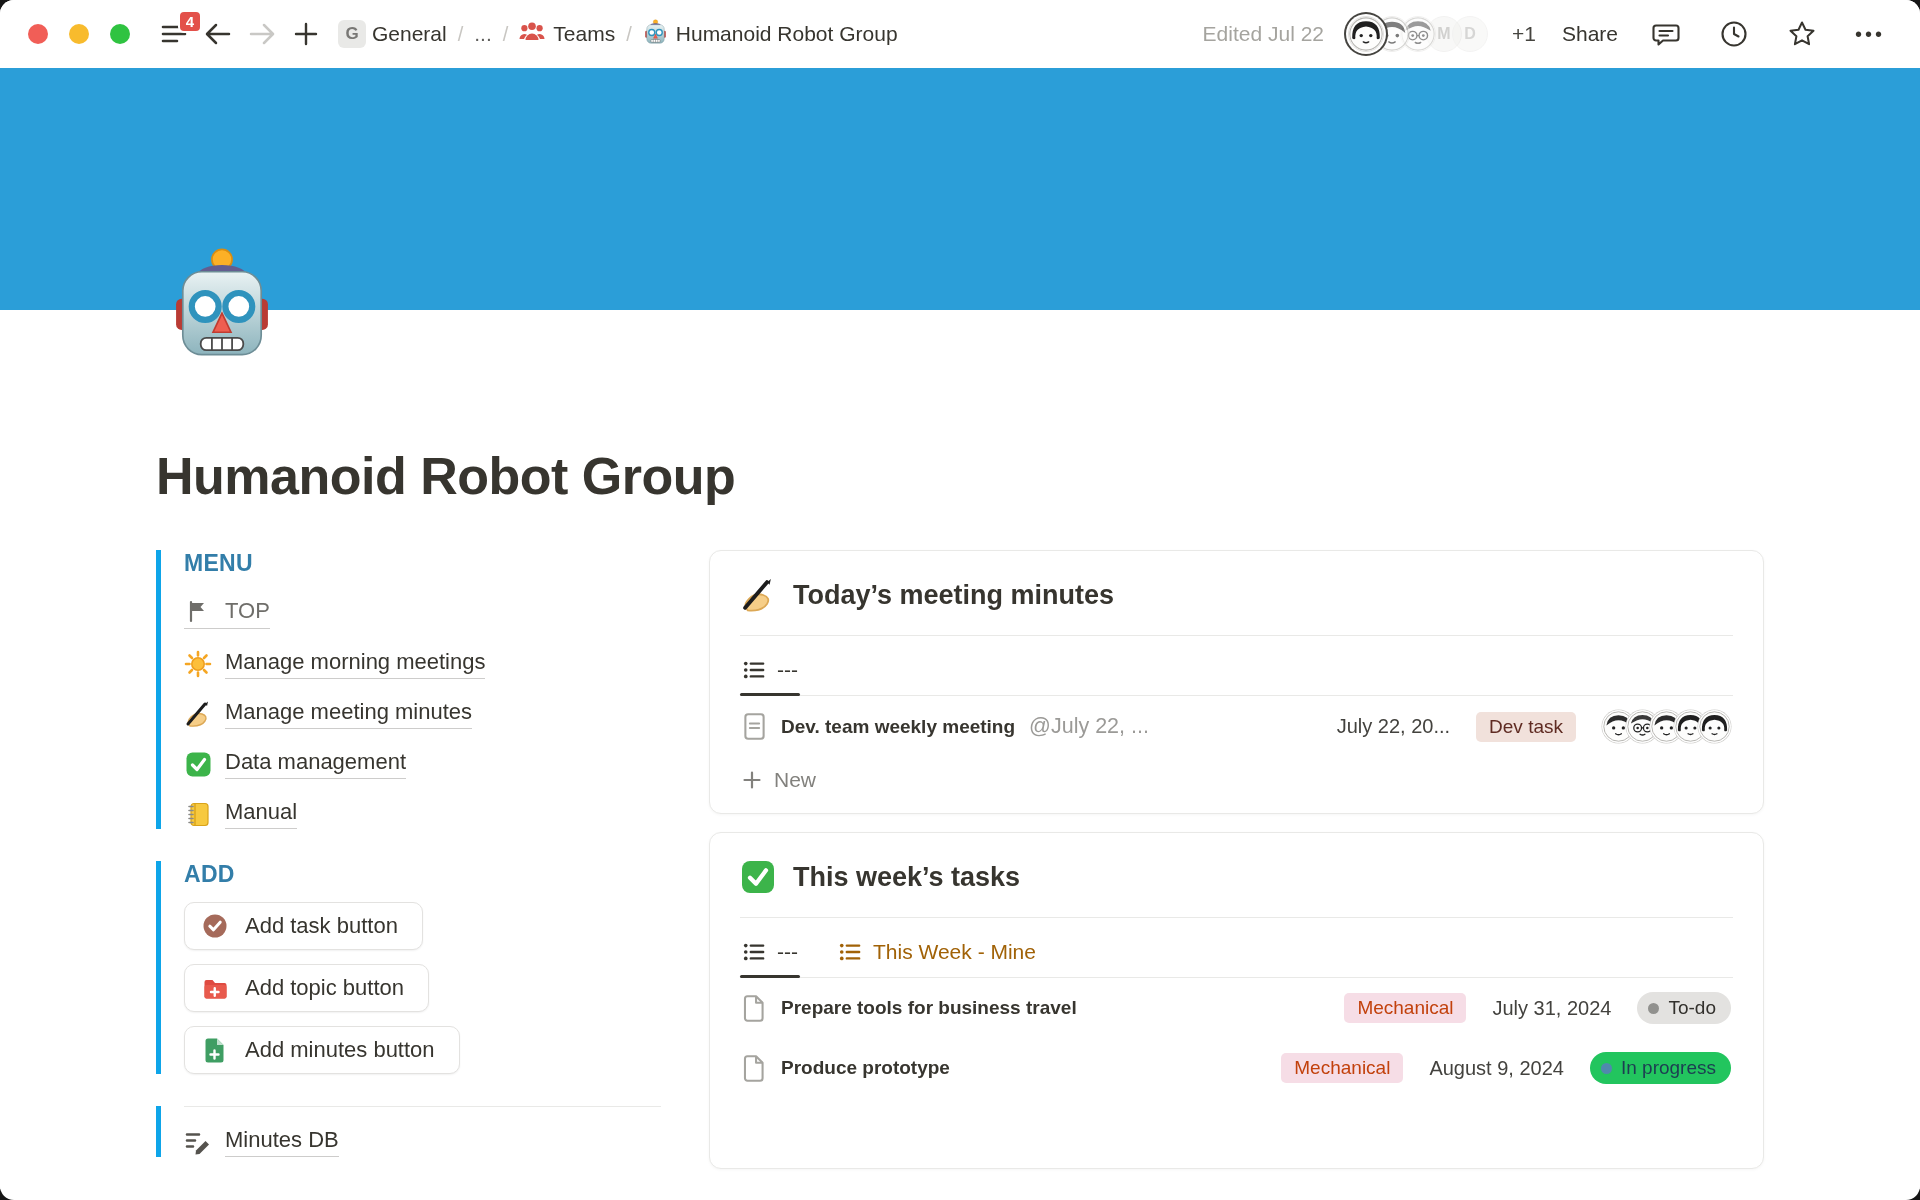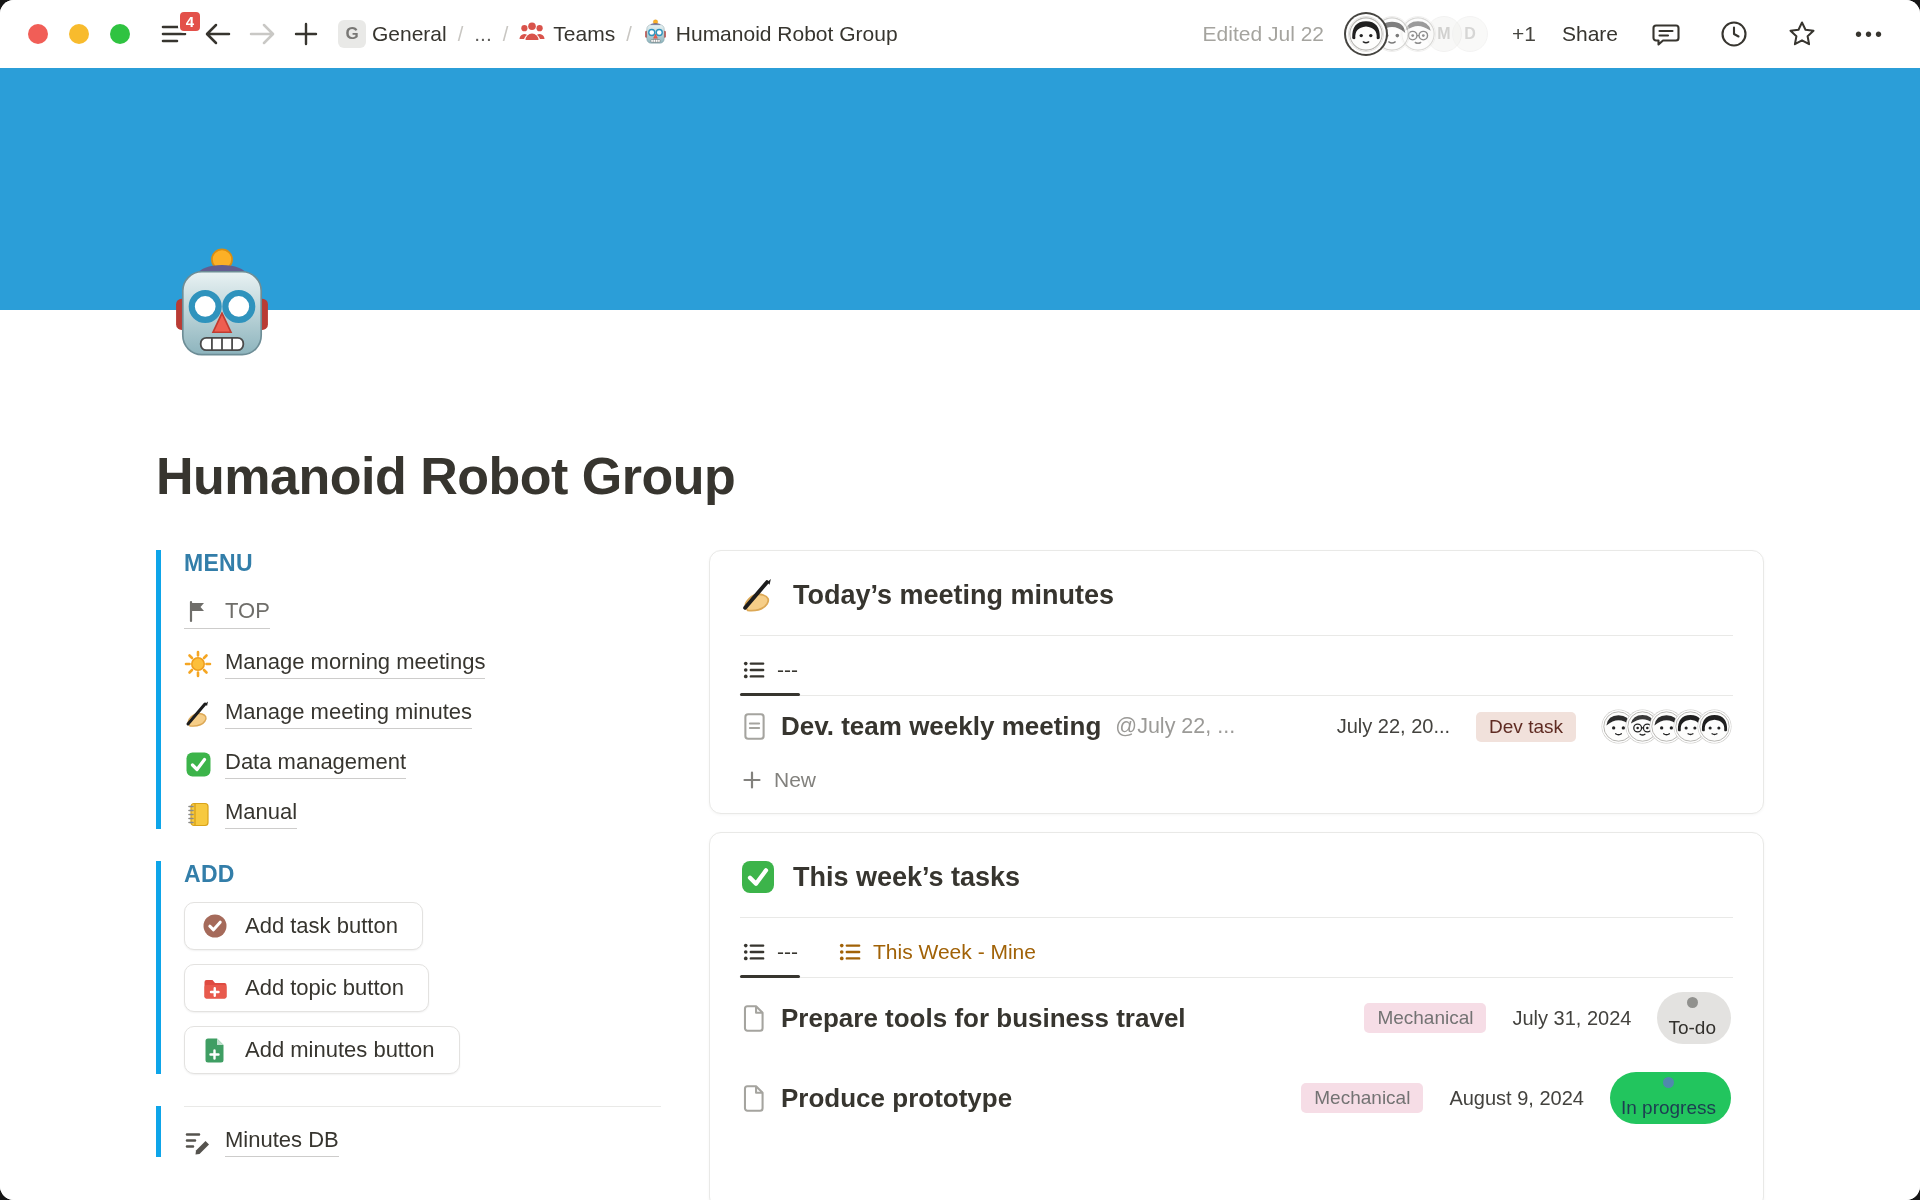--- a/index.html
+++ b/index.html
@@ -71,28 +71,28 @@
   .card-head .emoji-ic{width:36px;height:36px;flex:none;}
   .card-head h3{margin:0;font-size:27px;font-weight:700;color:#37352f;}
   .card-divider{border-top:1px solid #e9e9e7;margin-top:22px;}
   .view-tabs{display:flex;gap:36px;border-bottom:1px solid #e9e9e7;margin-top:6px;}
   .tab{display:flex;align-items:center;gap:11px;padding:16px 2px 13px;font-size:21px;font-weight:500;
        color:#a16207;position:relative;cursor:pointer;}
   .tab.active{color:#37352f;}
   .tab.active::after{content:"";position:absolute;left:0;right:0;bottom:-1px;height:3px;background:#37352f;border-radius:2px;}
 
   .db-row{display:flex;align-items:center;gap:14px;padding:14px 2px;cursor:pointer;}
-  .row-title{font-size:26px;font-weight:600;color:#37352f;white-space:nowrap;}
+  .row-title{font-size:19px;font-weight:600;color:#37352f;white-space:nowrap;}
   .row-mention{font-size:21.5px;color:#9b9a97;white-space:nowrap;}
   .row-props{margin-left:auto;display:flex;align-items:center;gap:26px;}
   .prop-date{font-size:20px;color:#43423e;white-space:nowrap;}
   .tag{font-size:19px;border-radius:5px;padding:4px 13px;white-space:nowrap;}
   .tag.devteam{background:#f1e1db;color:#5f2b22;}
-  .tag.pink{background:#f6dde6;color:#737373;}
-  .pill{display:flex;align-items:center;gap:9px;font-size:19px;border-radius:999px;padding:5px 15px 5px 11px;white-space:nowrap;flex-direction:column;}
+  .tag.pink{background:#f6dde6;color:#c2410c;}
+  .pill{display:flex;align-items:center;gap:9px;font-size:19px;border-radius:999px;padding:5px 15px 5px 11px;white-space:nowrap;}
   .pill .dot{width:11px;height:11px;border-radius:50%;}
   .pill.todo{background:#e3e2e0;color:#32302c;} .pill.todo .dot{background:#91918e;}
   .pill.inprog{background:#22c55e;color:#1d3d52;} .pill.inprog .dot{background:#5089ad;}
   .row-avatars{display:flex;}
   .rav{width:31px;height:31px;border-radius:50%;background:#fff;border:1.5px solid #fff;
        box-shadow:0 0 0 .5px #cfcecb;flex:none;overflow:hidden;}
   .rav + .rav{margin-left:-9px;}
   .new-row{display:flex;align-items:center;gap:12px;color:#82817d;font-size:21px;padding:11px 2px 9px;cursor:pointer;}
 
   .group-row{display:flex;align-items:center;gap:14px;padding:18px 2px 10px;cursor:pointer;}

